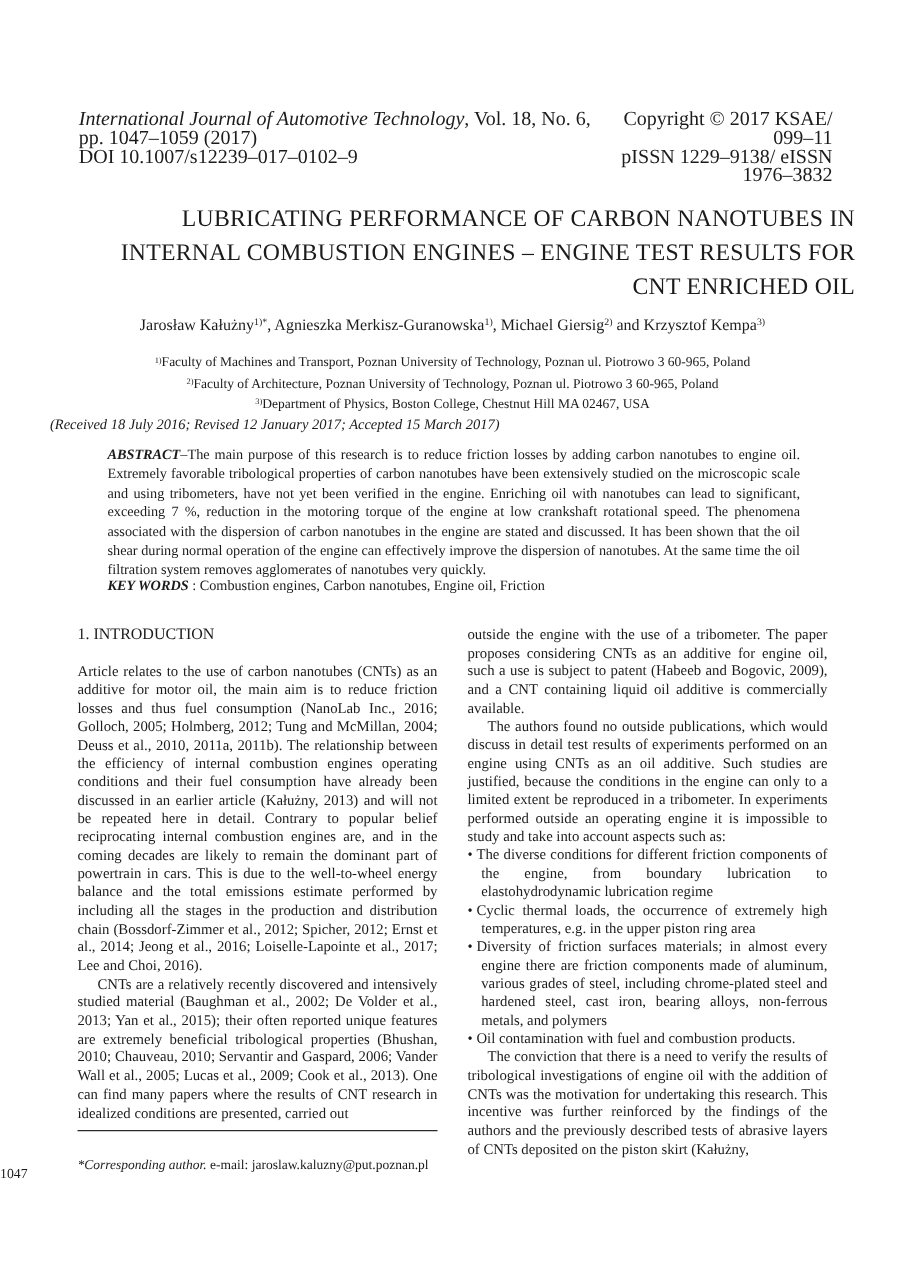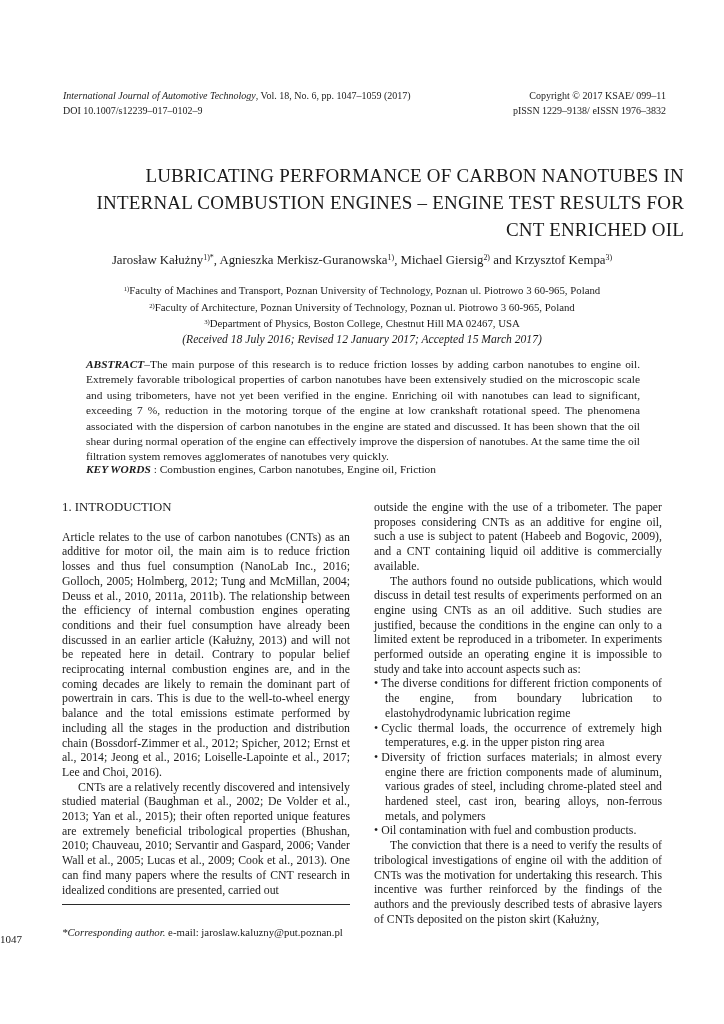--- a/index.html
+++ b/index.html
@@ -14,22 +14,22 @@
     overflow: hidden;
   }
   .it { font-style: italic; }
   .b { font-weight: bold; font-style: italic; }
   sup.s { font-size: 0.62em; vertical-align: baseline; position: relative; top: -0.45em; }
 
   .journal-header {
     position: absolute;
     top: 88px; left: 63px; right: 58px;
     display: flex;
-    justify-content: space-between;
-    font-size: 10px;
+    justify-content: flex-start;
+    font-size: 16px;
     line-height: 15px;
   }
   .journal-header .hdr-right { text-align: right; }
 
   .paper-title {
     position: absolute;
     top: 162px; left: 40px; right: 40px;
     margin: 0;
     font-size: 19px;
     font-weight: normal;
@@ -50,21 +50,21 @@
     position: absolute;
     top: 283px; left: 40px; right: 40px;
     text-align: center;
     font-size: 10.8px;
     line-height: 15.5px;
   }
 
   .received {
     position: absolute;
     top: 333px; left: 40px; right: 40px;
-    text-align: center;
+    text-align: left;
     font-style: italic;
     font-size: 11.6px;
   }
 
   .abstract {
     position: absolute;
     top: 357px; left: 86px; right: 84px;
     margin: 0;
     font-size: 11.4px;
     line-height: 15.4px;

